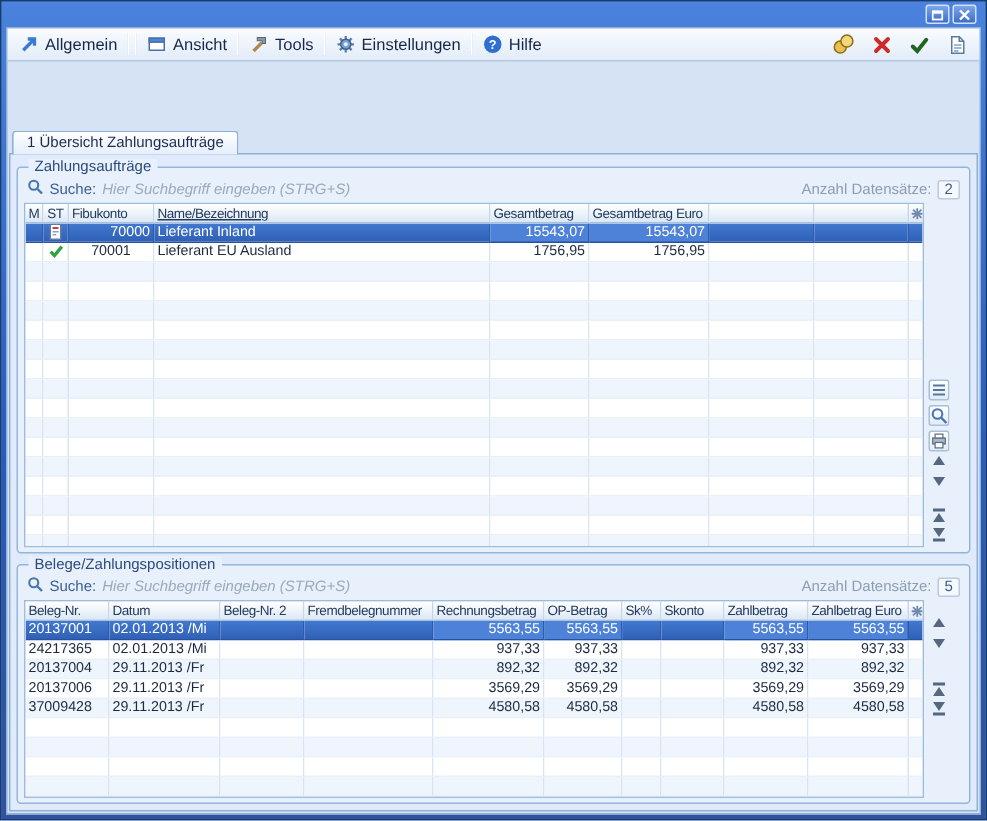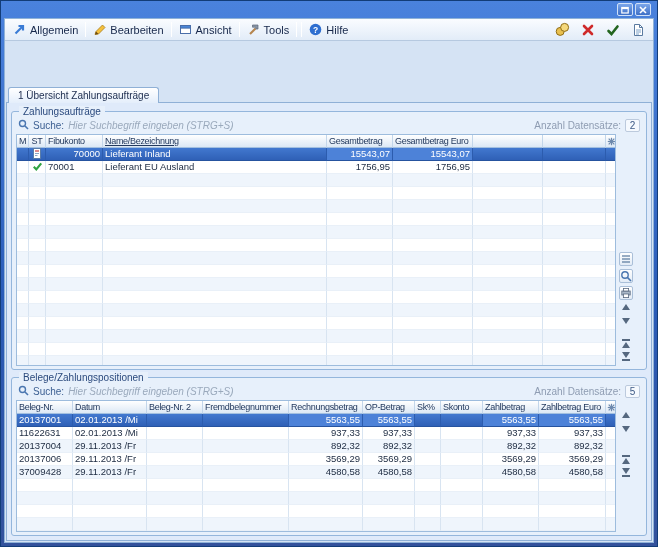--- a/index.html
+++ b/index.html
@@ -100,29 +100,20 @@
       <div class="menu-btn">
         <span class="mi">
             <svg width="13" height="13" viewBox="0 0 13 13">
               <path d="M2.5 10.5 L9 4" stroke="#3a7bd5" stroke-width="2.2" fill="none"></path>
               <path d="M5.5 3 h4.5 v4.5" stroke="#3a7bd5" stroke-width="2.2" fill="none"></path>
             </svg>
           </span>
         <span>Allgemein</span>
       </div>
       <div class="tsep"></div>
-      <div class="menu-btn">
-        <span class="mi">
-            <svg width="13" height="13" viewBox="0 0 13 13">
-              <path d="M2 11.5 L3 8.5 L9.5 2 L12 4.5 L5.5 11 Z" fill="#f5c03c" stroke="#a87d1d" stroke-width="0.8"></path>
-              <path d="M2 11.5 L3 8.5 L5.5 11 Z" fill="#6b4a12"></path>
-            </svg>
-          </span>
-        <span>Bearbeiten</span>
-      </div>
       <div class="tsep"></div>
       <div class="menu-btn">
         <span class="mi">
             <svg width="13" height="13" viewBox="0 0 13 13">
               <rect x="1.5" y="2.5" width="10" height="8" fill="#fff" stroke="#4a6ea9"></rect>
               <rect x="1.5" y="2.5" width="10" height="2.6" fill="#4a86d8" stroke="#4a6ea9"></rect>
             </svg>
           </span>
         <span>Ansicht</span>
       </div>
@@ -130,20 +121,35 @@
       <div class="menu-btn">
         <span class="mi">
             <svg width="13" height="13" viewBox="0 0 13 13">
               <line x1="3" y1="11" x2="8.5" y2="5.5" stroke="#b5854e" stroke-width="2.2"></line>
               <path d="M5.5 2 L11 2 L11 6 L8.8 6 L8.8 4.2 L5.5 4.2 Z" fill="#8a97a8" stroke="#5a6678" stroke-width="0.7"></path>
             </svg>
           </span>
         <span>Tools</span>
       </div>
       <div class="tsep"></div>
+      <div class="menu-btn">
+        <span class="mi">
+            <svg width="13" height="13" viewBox="0 0 13 13">
+              <g stroke="#5b7fae" stroke-width="1.5">
+                <line x1="6.5" y1="1" x2="6.5" y2="12"></line>
+                <line x1="1" y1="6.5" x2="12" y2="6.5"></line>
+                <line x1="2.6" y1="2.6" x2="10.4" y2="10.4"></line>
+                <line x1="10.4" y1="2.6" x2="2.6" y2="10.4"></line>
+              </g>
+              <circle cx="6.5" cy="6.5" r="3.4" fill="#7ba0cf" stroke="#3f618f"></circle>
+              <circle cx="6.5" cy="6.5" r="1.3" fill="#e8f0fa"></circle>
+            </svg>
+          </span>
+        <span>Einstellungen</span>
+      </div>
       <div class="tsep"></div>
       <div class="menu-btn">
         <span class="mi">
             <svg width="13" height="13" viewBox="0 0 13 13">
               <circle cx="6.5" cy="6.5" r="5.8" fill="#2f6fd0"></circle>
               <text x="6.5" y="9.6" text-anchor="middle" font-size="8.5" font-weight="bold" fill="#fff" font-family="Liberation Sans, sans-serif">?</text>
             </svg>
           </span>
         <span>Hilfe</span>
       </div>
@@ -234,21 +240,21 @@
                   <div class="td chip" style="flex: 0 0 80px; text-align: right;">15543,07</div>
                   <div class="td" style="flex: 0 0 70px; text-align: left;"></div>
                   <div class="td" style="flex: 0 0 63px; text-align: left;"></div>
                   <div class="td icon-col"></div>
                 </div>
                 <div class="tr plain">
                   <div class="td" style="flex: 0 0 12px; text-align: center;"></div>
                   <div class="td" style="flex: 0 0 17px; text-align: center; padding: 0px 1px;"><svg width="11" height="11" viewBox="0 0 11 11">
                       <path d="M1.8 5.8 L4.3 8.4 L9.2 2.4" fill="none" stroke="#2fa342" stroke-width="2.2"></path>
                     </svg></div>
-                  <div class="td" style="flex: 0 0 57px; text-align: left;">70001</div>
+                  <div class="td" style="flex: 0 0 57px; text-align: center;">70001</div>
                   <div class="td" style="flex: 0 0 224px; text-align: left;">Lieferant EU Ausland</div>
                   <div class="td" style="flex: 0 0 66px; text-align: right;">1756,95</div>
                   <div class="td" style="flex: 0 0 80px; text-align: right;">1756,95</div>
                   <div class="td" style="flex: 0 0 70px; text-align: left;"></div>
                   <div class="td" style="flex: 0 0 63px; text-align: left;"></div>
                   <div class="td icon-col"></div>
                 </div>
                 <div class="tr pale">
                   <div class="td" style="flex: 0 0 12px; text-align: center;"></div>
                   <div class="td" style="flex: 0 0 17px; text-align: center;"></div>
@@ -539,21 +545,21 @@
                   <div class="td" style="flex: 0 0 86px; text-align: left;"></div>
                   <div class="td chip" style="flex: 0 0 74px; text-align: right;">5563,55</div>
                   <div class="td chip" style="flex: 0 0 52px; text-align: right;">5563,55</div>
                   <div class="td" style="flex: 0 0 26px; text-align: right;"></div>
                   <div class="td" style="flex: 0 0 42px; text-align: right;"></div>
                   <div class="td chip" style="flex: 0 0 56px; text-align: right;">5563,55</div>
                   <div class="td chip" style="flex: 0 0 67px; text-align: right;">5563,55</div>
                   <div class="td icon-col"></div>
                 </div>
                 <div class="tr plain">
-                  <div class="td" style="flex: 0 0 56px; text-align: left;">11622631</div>
+                  <div class="td" style="flex: 0 0 56px; text-align: left;">24217365</div>
                   <div class="td" style="flex: 0 0 74px; text-align: left;">02.01.2013 /Mi</div>
                   <div class="td" style="flex: 0 0 56px; text-align: left;"></div>
                   <div class="td" style="flex: 0 0 86px; text-align: left;"></div>
                   <div class="td" style="flex: 0 0 74px; text-align: right;">937,33</div>
                   <div class="td" style="flex: 0 0 52px; text-align: right;">937,33</div>
                   <div class="td" style="flex: 0 0 26px; text-align: right;"></div>
                   <div class="td" style="flex: 0 0 42px; text-align: right;"></div>
                   <div class="td" style="flex: 0 0 56px; text-align: right;">937,33</div>
                   <div class="td" style="flex: 0 0 67px; text-align: right;">937,33</div>
                   <div class="td icon-col"></div>

